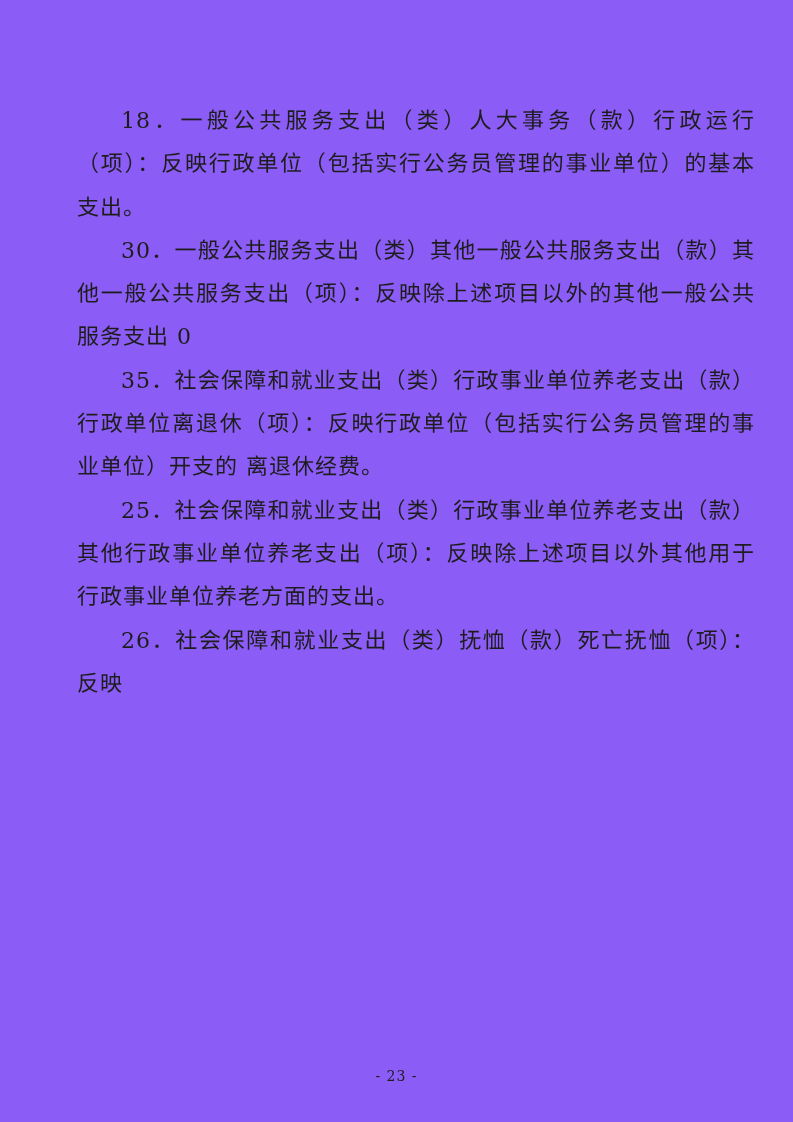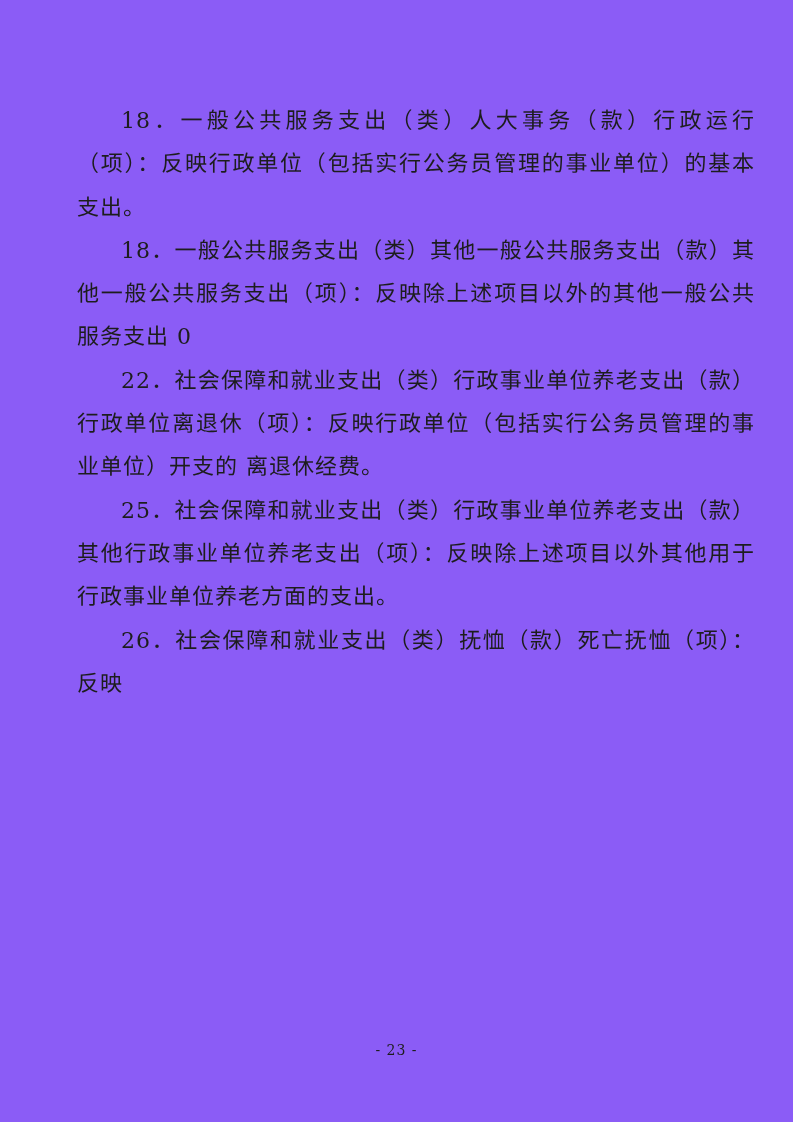--- a/index.html
+++ b/index.html
@@ -28,33 +28,33 @@
     color: #1d1d1d;
     text-align: justify;
     text-justify: inter-ideograph;
     text-indent: 44px;
     letter-spacing: 1px;
   }
   .footer {
     position: absolute;
     left: 0;
     right: 0;
-    top: 1042px;
+    top: 1068px;
     text-align: center;
     font-family: "DejaVu Serif", "Liberation Serif", serif;
     font-size: 14px;
     color: #1d1d1d;
     letter-spacing: 1px;
   }
 </style>
 </head>
 <body>
 
 <div class="page">
   <div class="content">
     <p class="para">18．一般公共服务支出（类）人大事务（款）行政运行（项）：反映行政单位（包括实行公务员管理的事业单位）的基本支出。</p>
-    <p class="para">18．一般公共服务支出（类）其他一般公共服务支出（款）其他一般公共服务支出（项）：反映除上述项目以外的其他一般公共服务支出 0</p>
-    <p class="para">22．社会保障和就业支出（类）行政事业单位养老支出（款）行政单位离退休（项）：反映行政单位（包括实行公务员管理的事业单位）开支的 离退休经费。</p>
+    <p class="para">30．一般公共服务支出（类）其他一般公共服务支出（款）其他一般公共服务支出（项）：反映除上述项目以外的其他一般公共服务支出 0</p>
+    <p class="para">35．社会保障和就业支出（类）行政事业单位养老支出（款）行政单位离退休（项）：反映行政单位（包括实行公务员管理的事业单位）开支的 离退休经费。</p>
     <p class="para">25．社会保障和就业支出（类）行政事业单位养老支出（款）其他行政事业单位养老支出（项）：反映除上述项目以外其他用于行政事业单位养老方面的支出。</p>
     <p class="para">26．社会保障和就业支出（类）抚恤（款）死亡抚恤（项）：反映</p>
   </div>
   <div class="footer">- 23 -</div>
 </div>
 
 </body></html>

